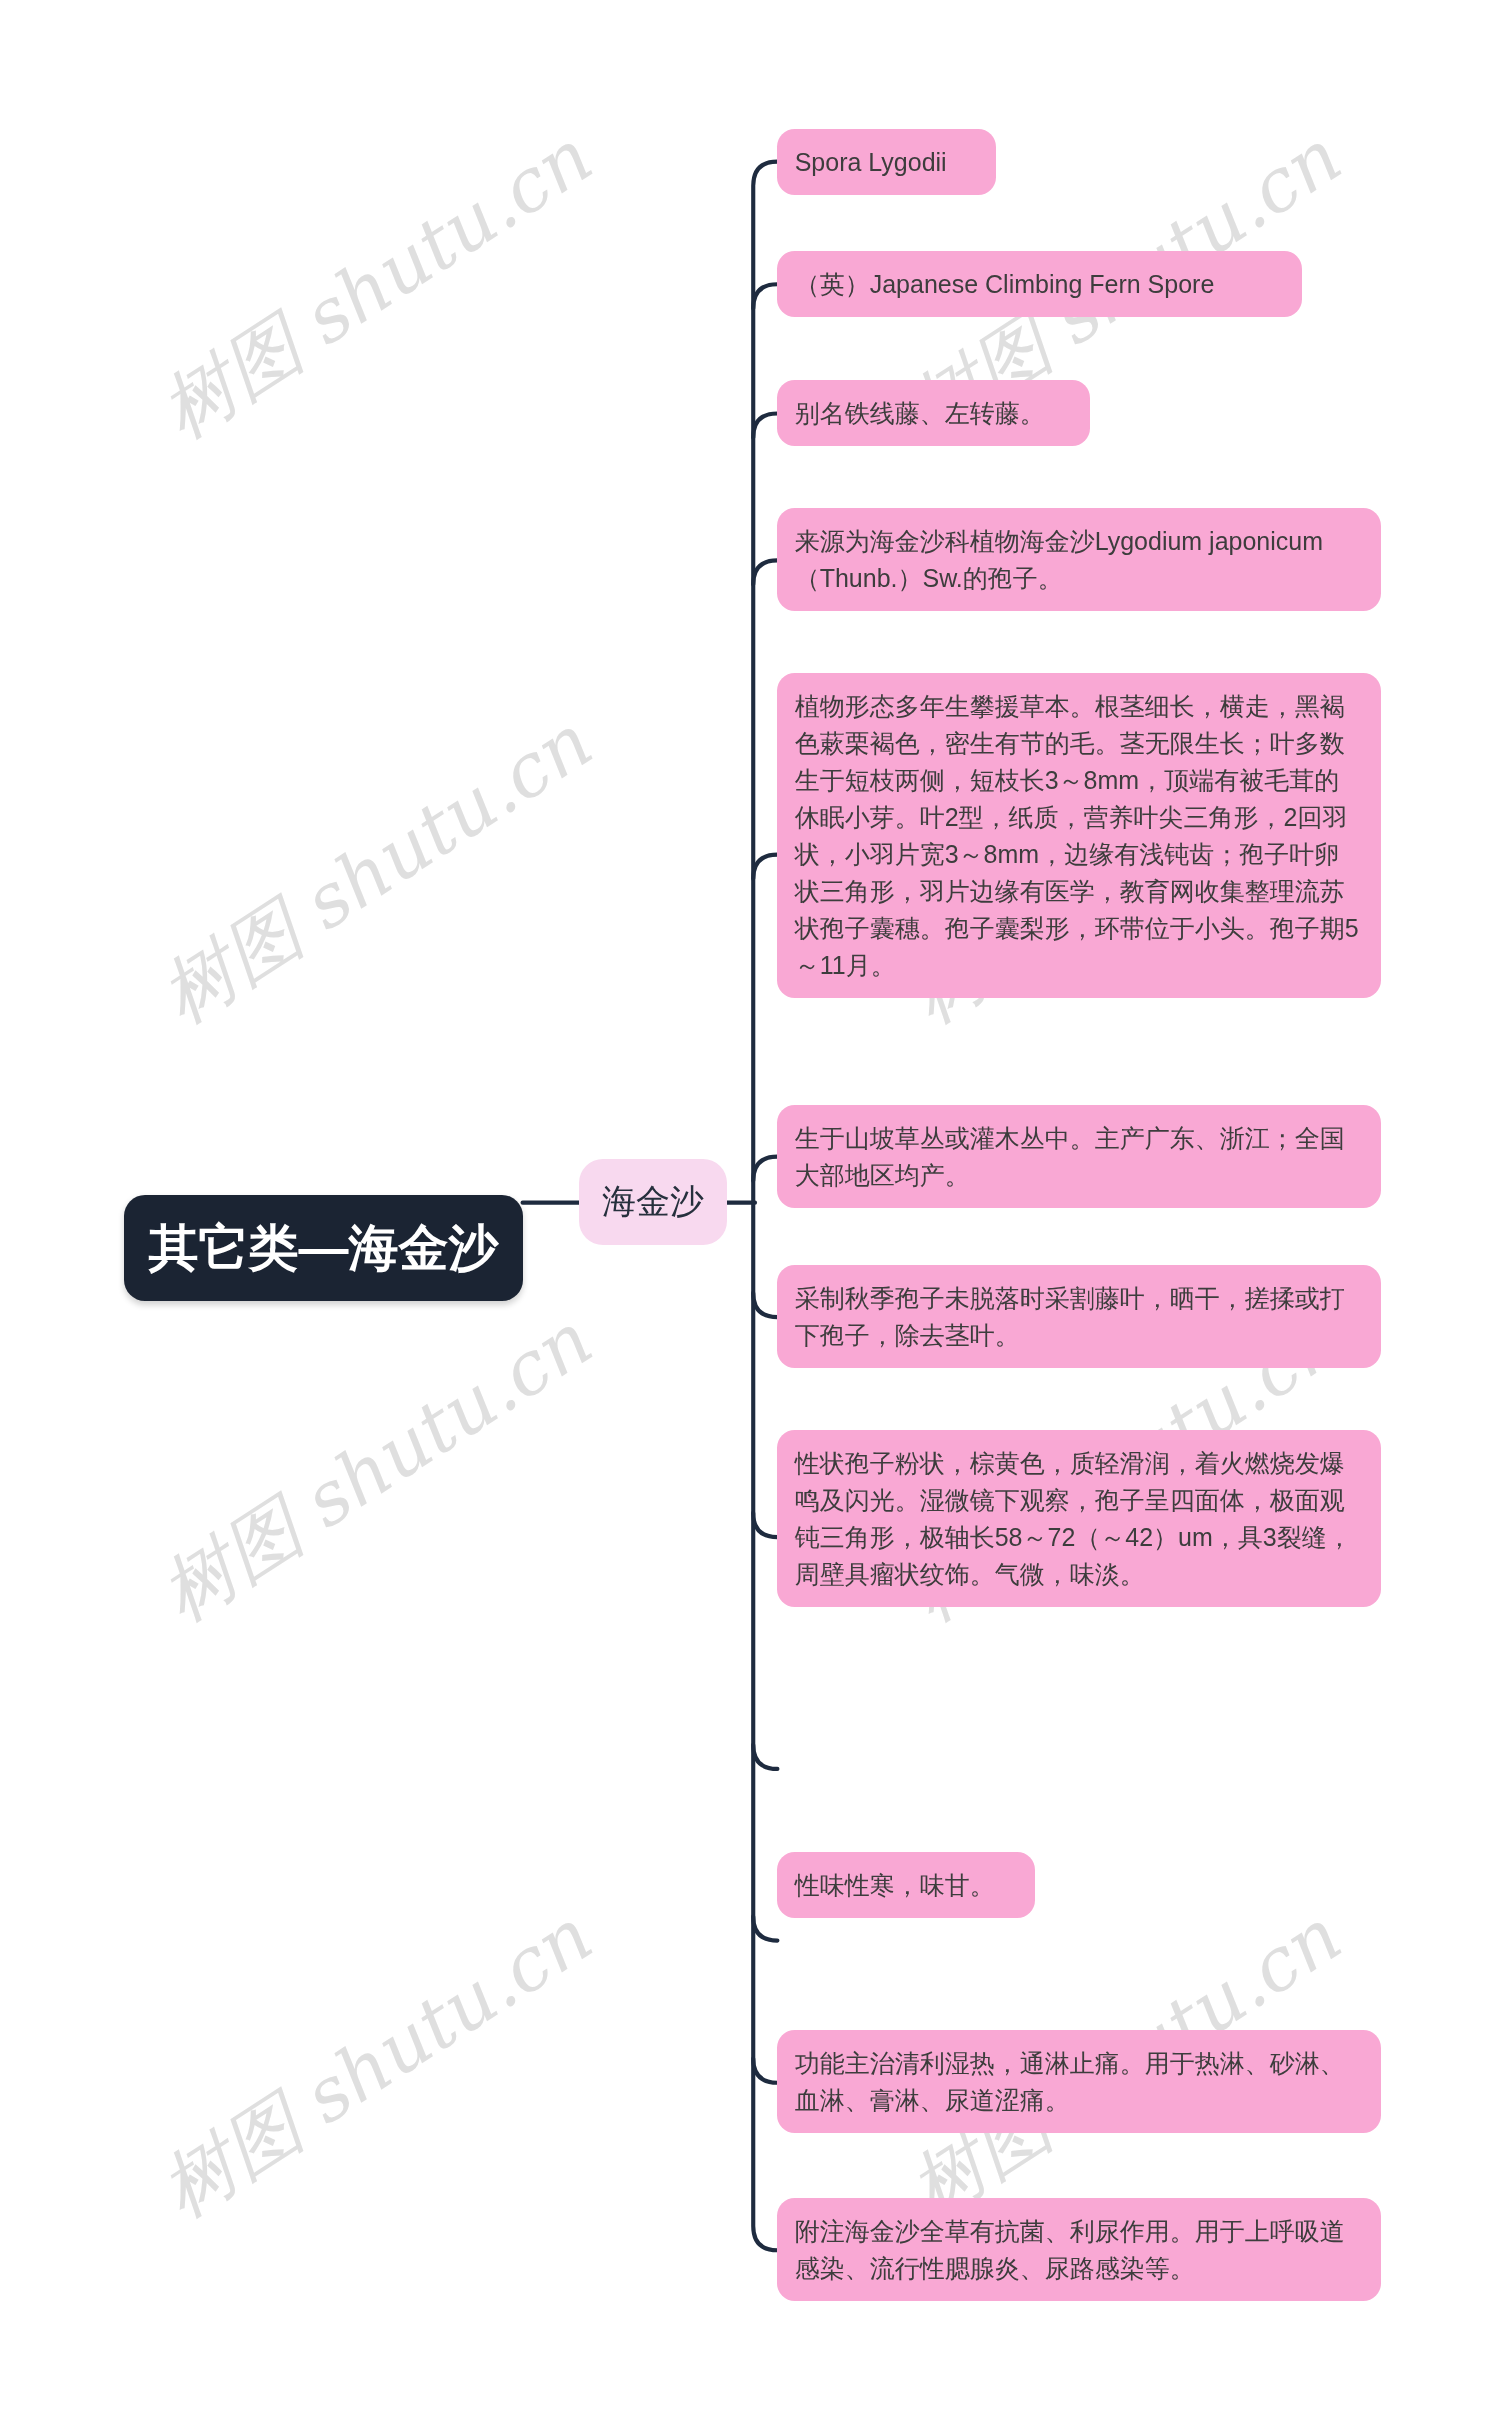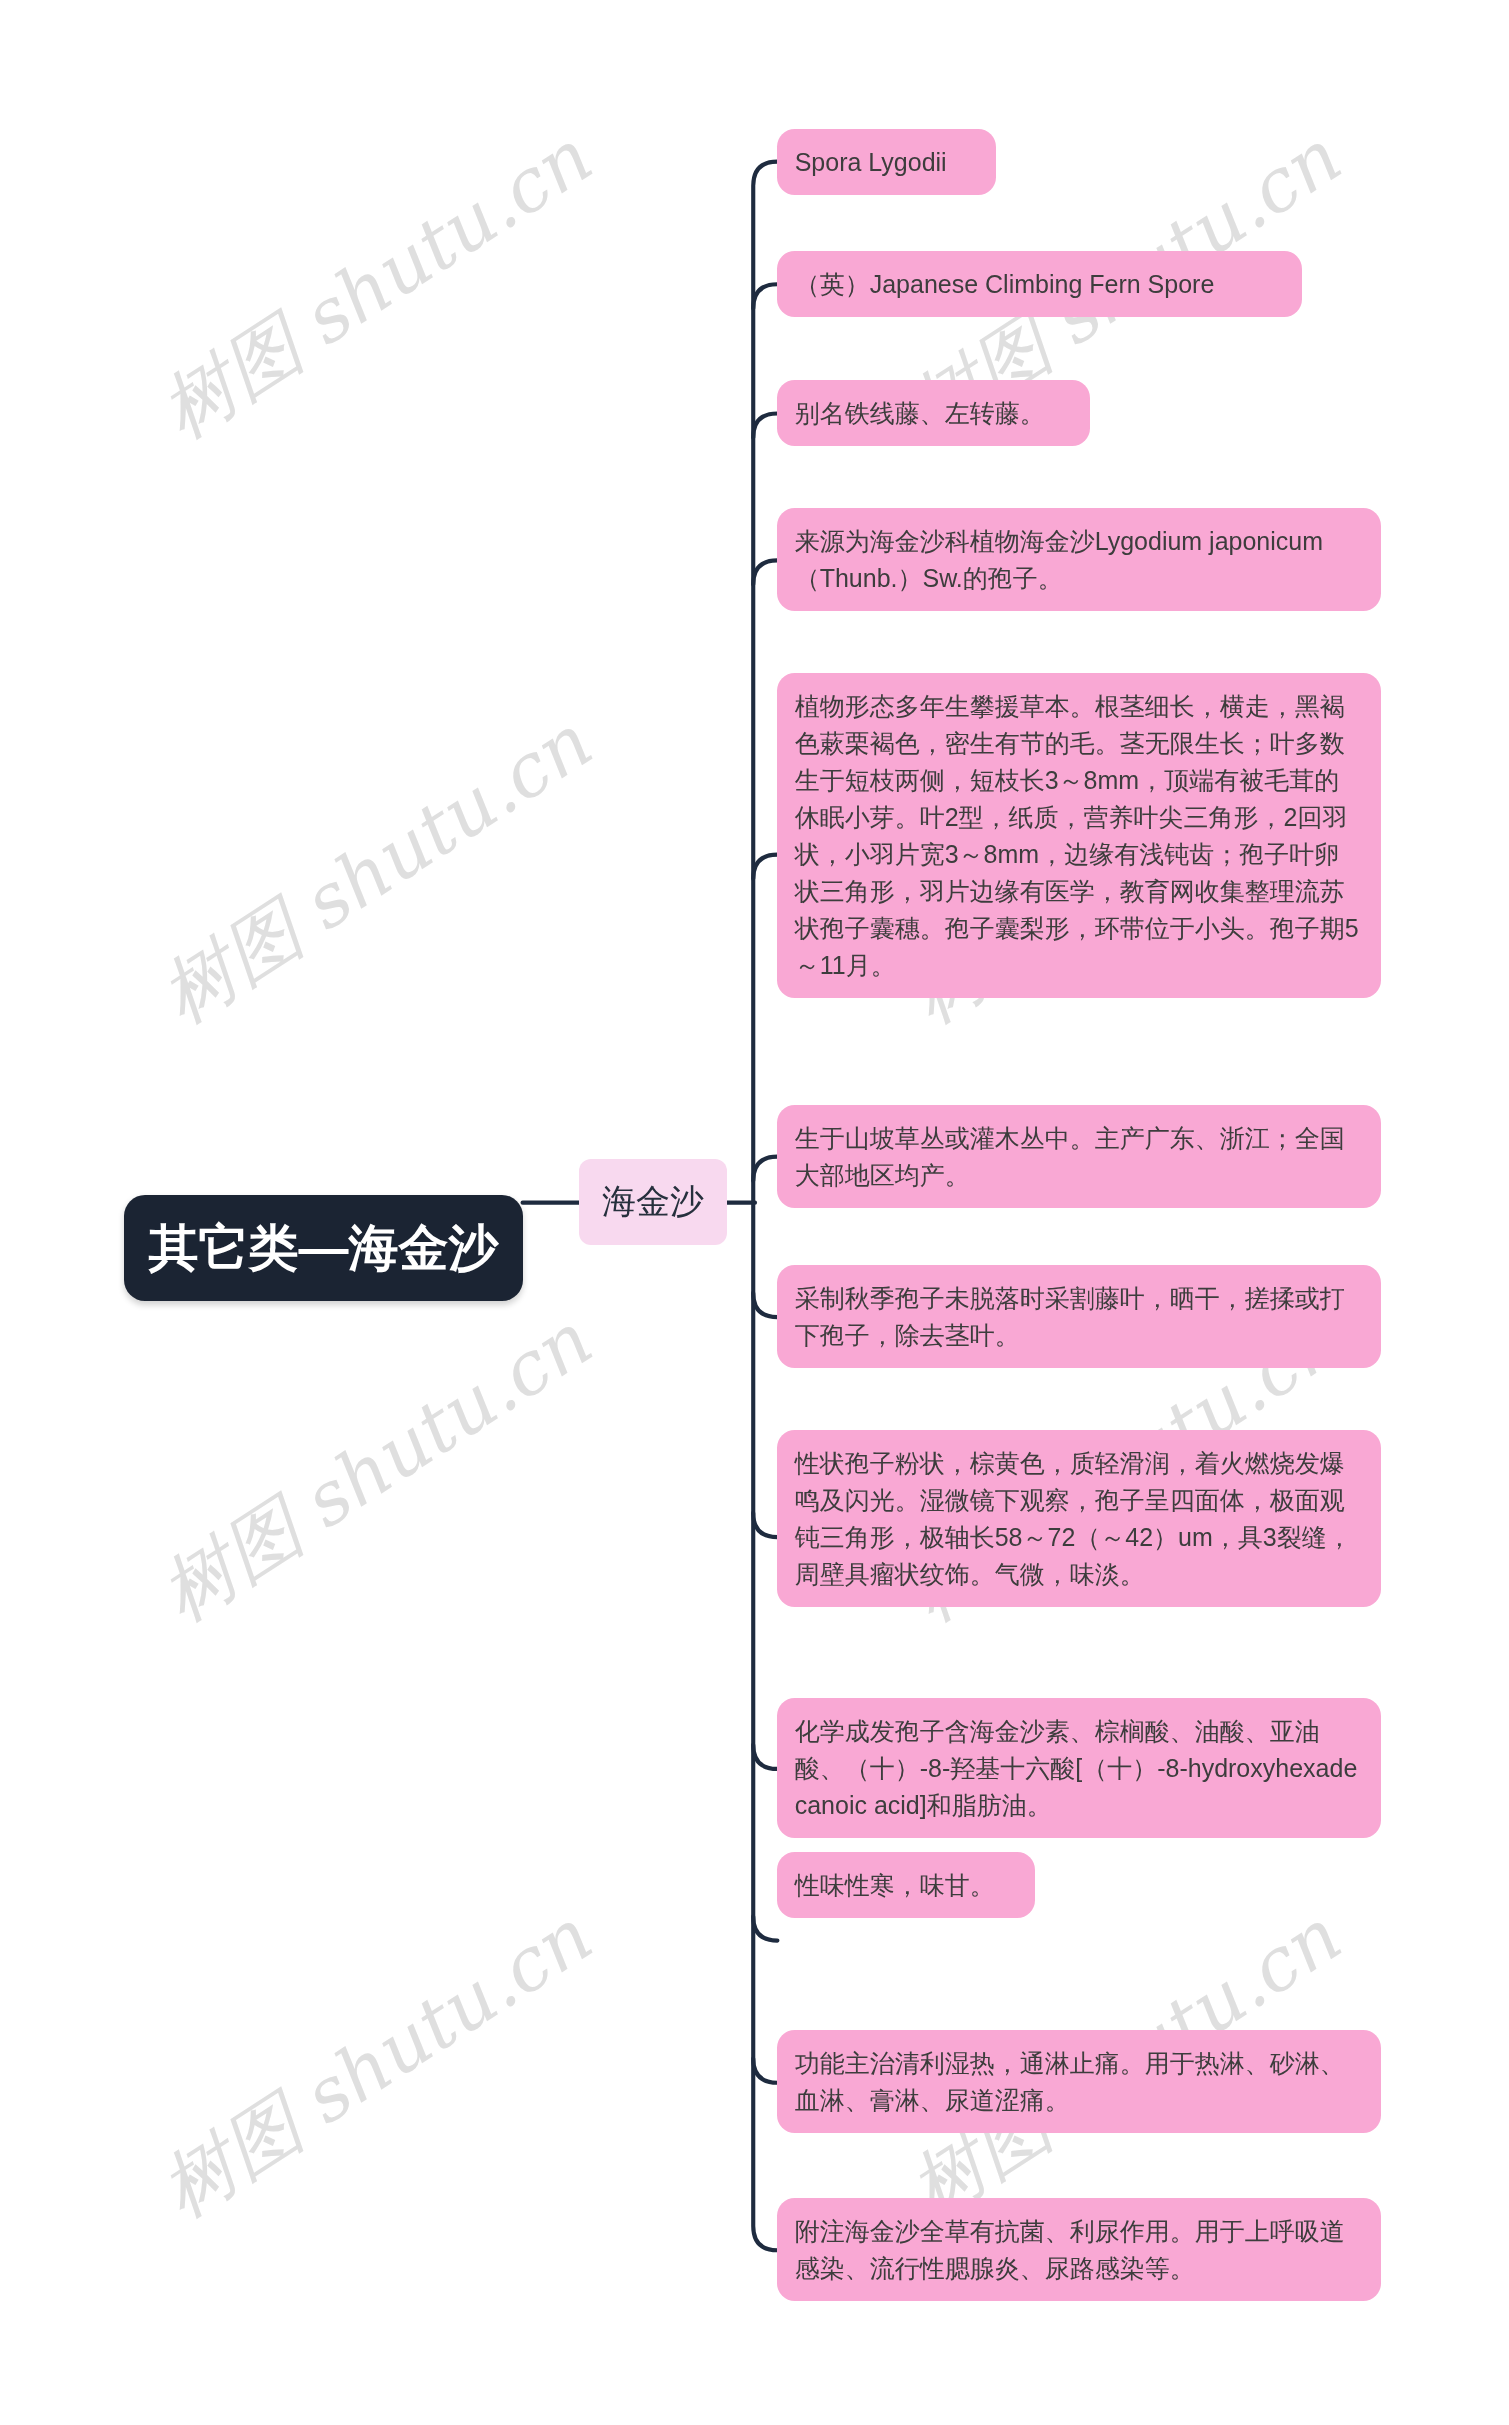--- a/index.html
+++ b/index.html
@@ -41,21 +41,21 @@
     box-shadow: 0 3.5px 5.9px rgba(0,0,0,0.18);
     white-space: nowrap;
     margin-top: 46px;
   }
 
   .branch-node {
     position: absolute;
     left: 579px; top: 1159px;
     width: 148px; height: 86px;
     background: #f8d9ef;
-    border-radius: 12px;
+    border-radius: 24px;
     color: #26303d;
     font-size: 34px;
     display: flex; align-items: center; justify-content: center;
     z-index: 3;
     white-space: nowrap;
   }
 
   .child-node {
     position: absolute;
     left: 777px;
@@ -113,19 +113,18 @@
   <div class="branch-node">海金沙</div>
 
   <div class="child-node" style="top:129px;  width:219px;">Spora Lygodii</div>
   <div class="child-node" style="top:380px;  width:313px;">别名铁线藤、左转藤。</div>
   <div class="child-node" style="top:251px;  width:525px;  white-space:nowrap;">（英）Japanese Climbing Fern Spore</div>
   <div class="child-node" style="top:508px;  width:604px;">来源为海金沙科植物海金沙Lygodium japonicum （Thunb.）Sw.的孢子。</div>
   <div class="child-node" style="top:673px; width:604px;">植物形态多年生攀援草本。根茎细长，横走，黑褐色蔌栗褐色，密生有节的毛。茎无限生长；叶多数生于短枝两侧，短枝长3～8mm，顶端有被毛茸的休眠小芽。叶2型，纸质，营养叶尖三角形，2回羽状，小羽片宽3～8mm，边缘有浅钝齿；孢子叶卵状三角形，羽片边缘有医学，教育网收集整理流苏状孢子囊穗。孢子囊梨形，环带位于小头。孢子期5～11月。</div>
   <div class="child-node" style="top:1265px; width:604px;">采制秋季孢子未脱落时采割藤叶，晒干，搓揉或打下孢子，除去茎叶。</div>
   <div class="child-node" style="top:1105px; width:604px;">生于山坡草丛或灌木丛中。主产广东、浙江；全国大部地区均产。</div>
   <div class="child-node" style="top:1430px; width:604px;">性状孢子粉状，棕黄色，质轻滑润，着火燃烧发爆鸣及闪光。湿微镜下观察，孢子呈四面体，极面观钝三角形，极轴长58～72（～42）um，具3裂缝，周壁具瘤状纹饰。气微，味淡。</div>
-  <div class="child-node" style="top:1698px; width:604px;">化学成发孢子含海金沙素、棕榈酸、油酸、亚油酸、（十）-8-羟基十六酸[（十）-8-hydroxyhexadecanoic acid]和脂肪油。</div>
   <div class="child-node" style="top:1852px; width:258px;">性味性寒，味甘。</div>
   <div class="child-node" style="top:2030px; width:604px;">功能主治清利湿热，通淋止痛。用于热淋、砂淋、血淋、膏淋、尿道涩痛。</div>
   <div class="child-node" style="top:2198px; width:604px;font-family:Liberation Serif, serif;">附注海金沙全草有抗菌、利尿作用。用于上呼吸道感染、流行性腮腺炎、尿路感染等。</div>
 
 </div>
 
 
 </body></html>

